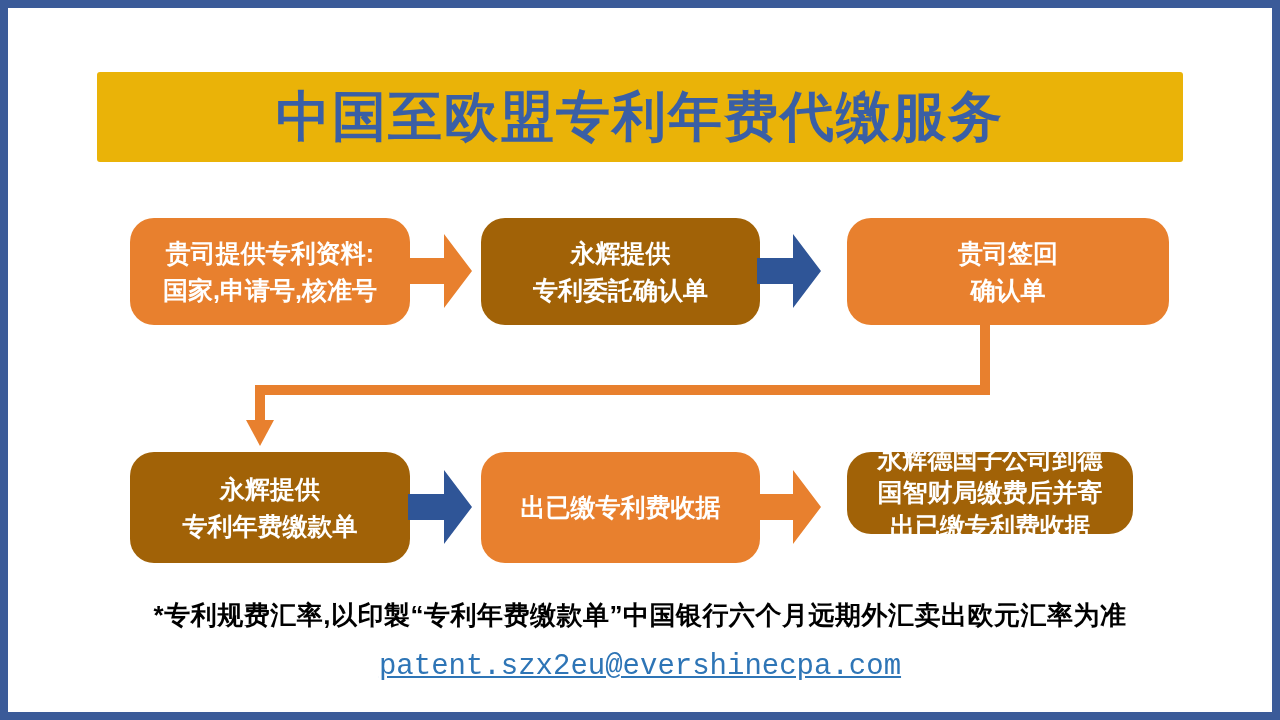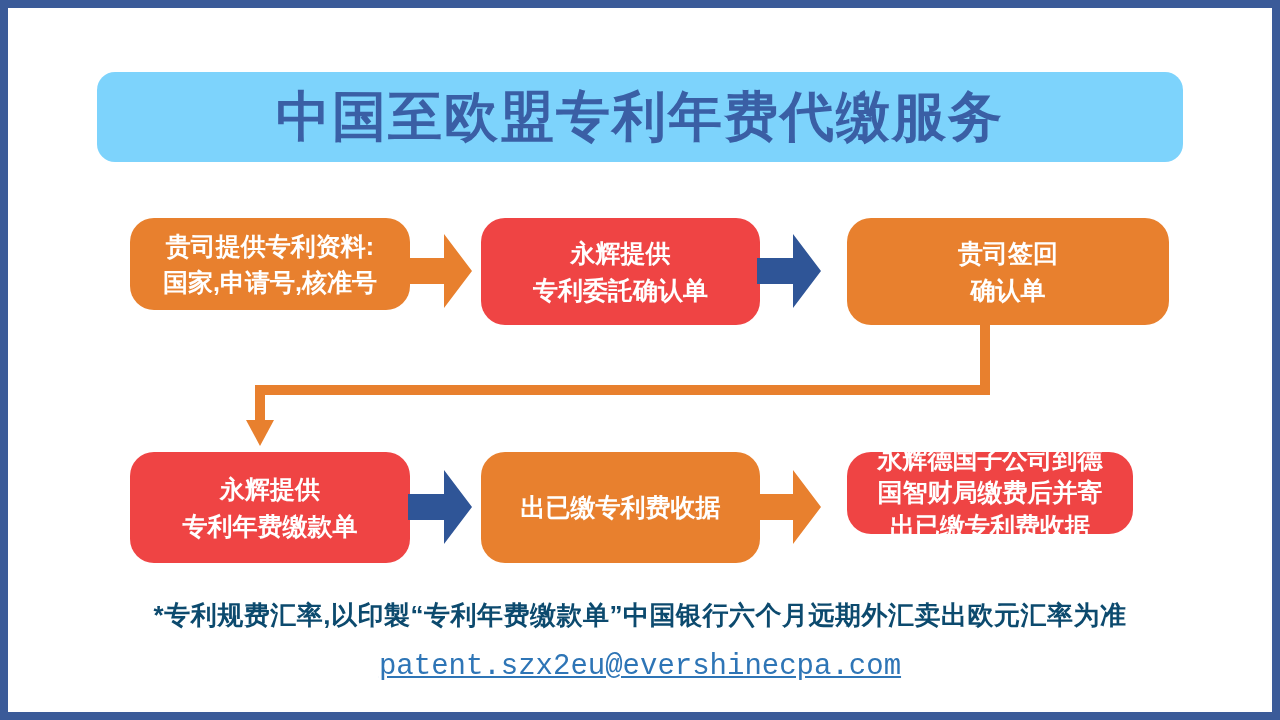--- a/index.html
+++ b/index.html
@@ -13,22 +13,22 @@
     background: #ffffff;
     box-shadow: inset 0 0 0 8px #3B5B99; 
     overflow: hidden;
   }
 
   
   .title-band {
     position: absolute;
     left: 97px; top: 72px;
     width: 1086px; height: 90px;
-    background: #7dd3fc;
-    border-radius: 18px;
+    background: #eab308;
+    border-radius: 3px;
     display: flex; align-items: center; justify-content: center;
   }
   .title-band h1 {
     font-size: 54px;
     font-weight: bold;
     color: #3A5FA5;
     letter-spacing: 2px;
     white-space: nowrap;
   }
 
@@ -39,23 +39,23 @@
     color: #ffffff;
     font-weight: bold;
     display: flex; align-items: center; justify-content: center;
     text-align: center;
     font-size: 25px;
     line-height: 1.45;
     white-space: pre-line;
     padding: 4px 10px;
   }
   .orange { background: #E8802E; }
-  .blue   { background: #ef4444; }
+  .blue   { background: #a16207; }
 
-  #box1 { left: 130px; top: 218px; width: 280px; height: 92px; }
+  #box1 { left: 130px; top: 218px; width: 280px; height: 107px; }
   #box2 { left: 481px; top: 218px; width: 279px; height: 107px; }
   #box3 { left: 847px; top: 218px; width: 322px; height: 107px; }
   #box4 { left: 130px; top: 452px; width: 280px; height: 111px; }
   #box5 { left: 481px; top: 452px; width: 279px; height: 111px; }
   #box6 { left: 847px; top: 452px; width: 286px; height: 82px; line-height: 1.34; }
 
   
   .block-arrow {
     position: absolute;
     width: 66px; height: 86px;
@@ -74,21 +74,21 @@
     pointer-events: none;
   }
 
   
   .footnote {
     position: absolute;
     left: 0; right: 0; top: 598px;
     text-align: center;
     font-size: 26px;
     font-weight: bold;
-    color: #0c4a6e;
+    color: #000000;
     letter-spacing: 0.5px;
   }
 
   
   .email-row {
     position: absolute;
     left: 0; right: 0; top: 650px;
     text-align: center;
   }
   .email-row a {

